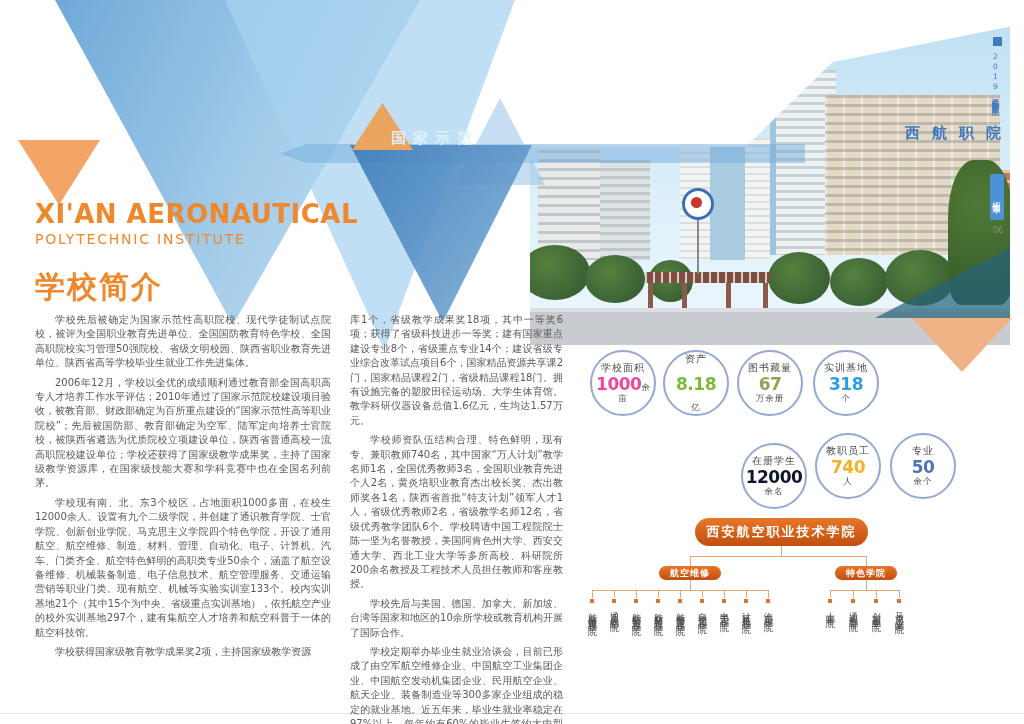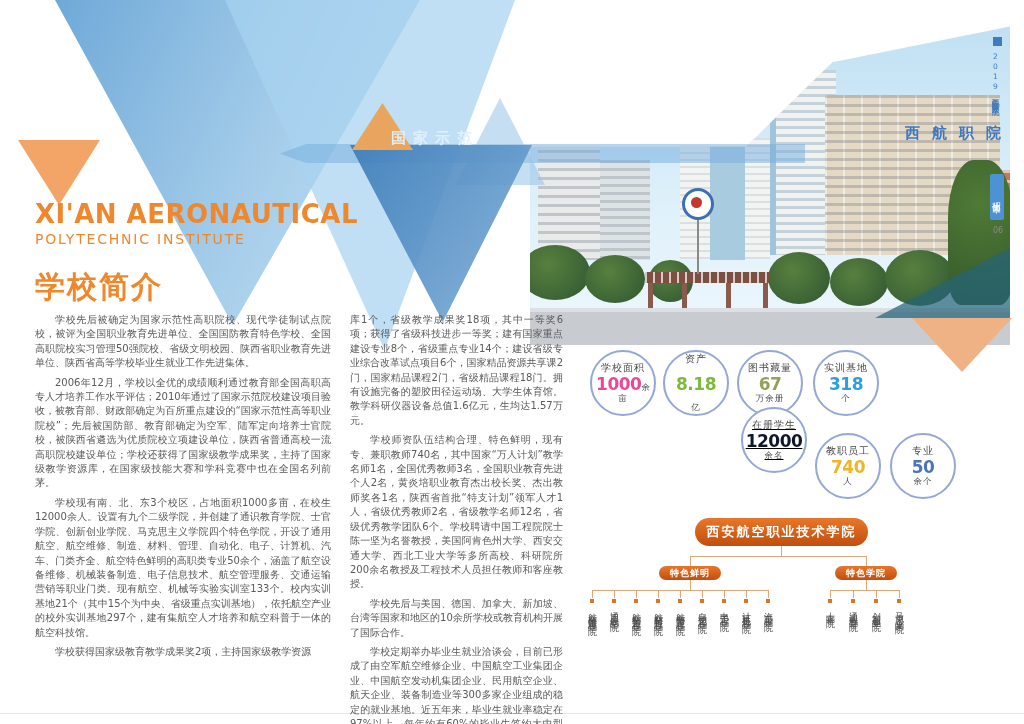--- a/index.html
+++ b/index.html
@@ -195,21 +195,21 @@
     <div class="stat-label">图书藏量</div>
     <div class="stat-value"><span style="color: rgb(151, 160, 90);">67</span><span class="stat-suffix"></span></div>
     <div class="stat-unit">万余册</div>
   </div>
   <div class="stat" style="left:813px;top:350px;">
     <div class="stat-label">实训基地</div>
     <div class="stat-value"><span style="color: rgb(46, 159, 222);">318</span><span class="stat-suffix"></span></div>
     <div class="stat-unit">个</div>
   </div>
 
-  <div class="stat" style="left:741px;top:407px;text-decoration:underline;">
+  <div class="stat" style="left:741px;top:443px;">
     <div class="stat-label">在册学生</div>
     <div class="stat-value"><span style="color: #0f172a;">12000</span><span class="stat-suffix"></span></div>
     <div class="stat-unit">余名</div>
   </div>
   <div class="stat" style="left:815px;top:433px;">
     <div class="stat-label">教职员工</div>
     <div class="stat-value"><span style="color: rgb(240, 180, 41);">740</span><span class="stat-suffix"></span></div>
     <div class="stat-unit">人</div>
   </div>
   <div class="stat" style="left:890px;top:433px;">
@@ -217,21 +217,21 @@
     <div class="stat-value"><span style="color: rgb(78, 116, 184);">50</span><span class="stat-suffix"></span></div>
     <div class="stat-unit">余个</div>
   </div>
 
   <div class="pill pill-root">西安航空职业技术学院</div>
   <div class="oline" style="left:781px;top:546px;width:1px;height:10px;"></div>
   <div class="oline" style="left:690px;top:556px;width:176px;height:1px;"></div>
   <div class="oline" style="left:690px;top:556px;width:1px;height:10px;"></div>
   <div class="oline" style="left:866px;top:556px;width:1px;height:10px;"></div>
 
-  <div class="pill pill-branch" style="left:659px;top:566px;">特色鲜明</div>
+  <div class="pill pill-branch" style="left:659px;top:566px;">航空维修</div>
   <div class="pill pill-branch" style="left:835px;top:566px;">特色学院</div>
 
   <div class="oline" style="left:690px;top:580px;width:1px;height:10px;"></div>
   <div class="oline" style="left:866px;top:580px;width:1px;height:10px;"></div>
   <div class="oline" style="left:592px;top:590px;width:176px;height:1px;"></div>
   <div class="oline" style="left:830px;top:590px;width:69px;height:1px;"></div>
 
   <div class="org-item" style="left:585px;">
     <div class="drop"></div>
     <div class="bullet"></div>

